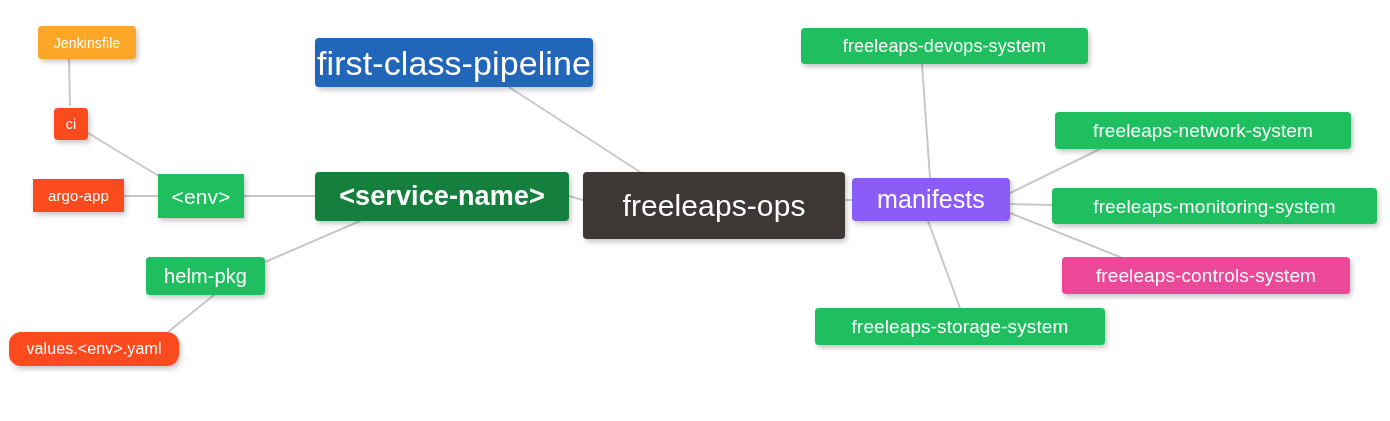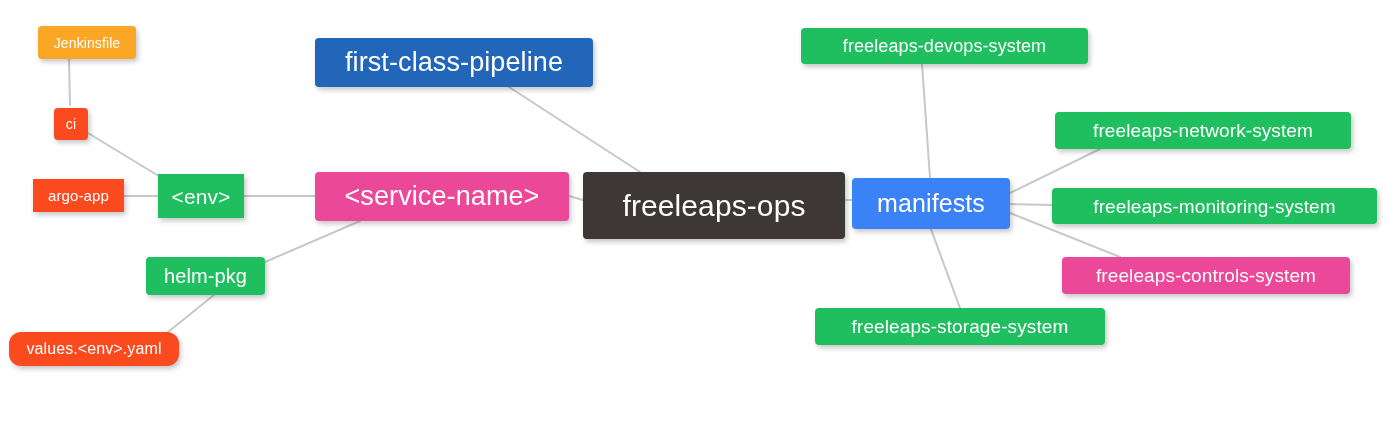--- a/index.html
+++ b/index.html
@@ -78,30 +78,30 @@
       </div>
       <div class="node" style="left: 158px; top: 174px; width: 86px; height: 44px; background: rgb(31, 191, 95); font-size: 21px; border-radius: 0;">
         <span class="node-label">&lt;env&gt;</span>
       </div>
       <div class="node" style="left: 146px; top: 257px; width: 119px; height: 38px; background: rgb(31, 191, 95); font-size: 20px; border-radius: 4px;">
         <span class="node-label">helm-pkg</span>
       </div>
       <div class="node" style="left: 9px; top: 332px; width: 170px; height: 34px; background: rgb(251, 74, 30); font-size: 16px; border-radius: 12px;">
         <span class="node-label">values.&lt;env&gt;.yaml</span>
       </div>
-      <div class="node" style="left: 315px; top: 38px; width: 278px; height: 49px; background: rgb(33, 102, 184); font-size: 27px; border-radius: 4px;">
+      <div class="node" style="left: 315px; top: 38px; width: 278px; height: 49px; background: rgb(33, 102, 184); font-size: 34px; border-radius: 4px;">
         <span class="node-label">first-class-pipeline</span>
       </div>
-      <div class="node" style="left: 315px; top: 172px; width: 254px; height: 49px; background: #ec4899; font-size: 27px; border-radius: 4px;">
+      <div class="node" style="left: 315px; top: 172px; width: 254px; height: 49px; background: #15803d; font-size: 27px; border-radius: 4px; font-weight: bold;">
         <span class="node-label">&lt;service-name&gt;</span>
       </div>
       <div class="node" style="left: 583px; top: 172px; width: 262px; height: 67px; background: rgb(61, 56, 53); font-size: 30px; border-radius: 4px;">
         <span class="node-label">freeleaps-ops</span>
       </div>
-      <div class="node" style="left: 852px; top: 178px; width: 158px; height: 51px; background: #3b82f6; font-size: 25px; border-radius: 4px;">
+      <div class="node" style="left: 852px; top: 178px; width: 158px; height: 43px; background: #8b5cf6; font-size: 25px; border-radius: 4px;">
         <span class="node-label">manifests</span>
       </div>
       <div class="node" style="left: 801px; top: 28px; width: 287px; height: 36px; background: rgb(31, 191, 95); font-size: 18px; border-radius: 4px;">
         <span class="node-label">freeleaps-devops-system</span>
       </div>
       <div class="node" style="left: 1055px; top: 112px; width: 296px; height: 37px; background: rgb(31, 191, 95); font-size: 19px; border-radius: 4px;">
         <span class="node-label">freeleaps-network-system</span>
       </div>
       <div class="node" style="left: 1052px; top: 188px; width: 325px; height: 36px; background: rgb(31, 191, 95); font-size: 19px; border-radius: 4px;">
         <span class="node-label">freeleaps-monitoring-system</span>

